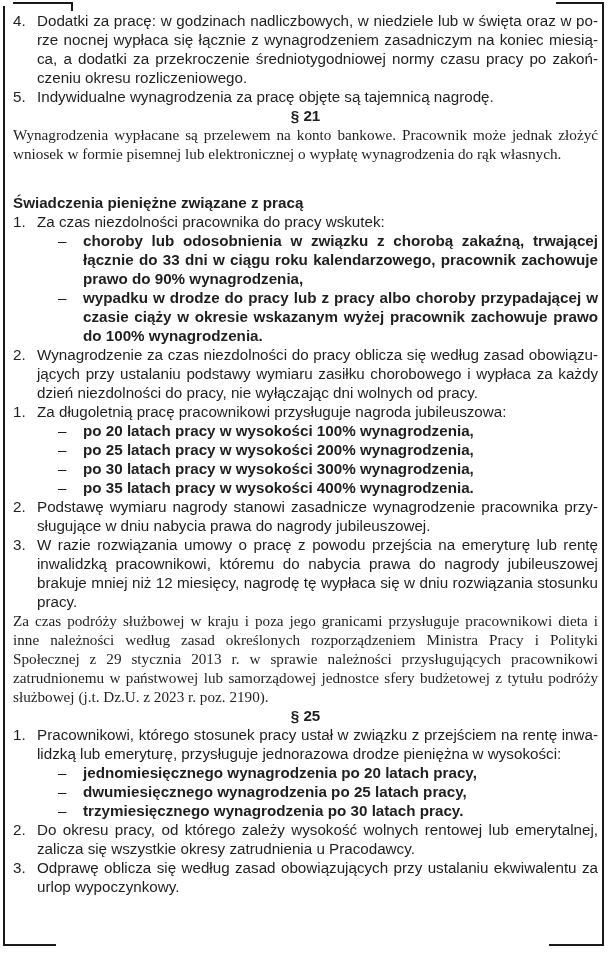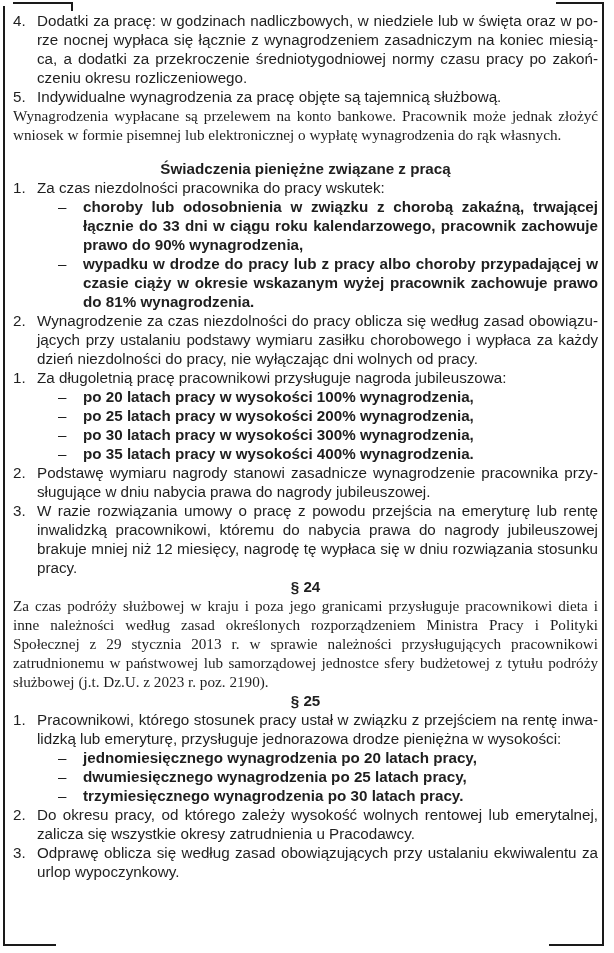--- a/index.html
+++ b/index.html
@@ -38,22 +38,22 @@
     line-height:19px;
     hyphens:manual;
     -webkit-hyphens:manual;
   }
   .para{
     text-align:justify;
     font-family:Liberation Serif, serif;
   }
   .heading{
     font-weight:bold;
-    text-align:center;
-    margin-top:15px;
+    text-align:left;
+    margin-top:30px;
   }
   .section-mark{
     font-weight:bold;
     text-align:center;
   }
   .list-item{
     display:flex;
     align-items:flex-start;
   }
   .list-item > .marker{
@@ -88,35 +88,36 @@
   <div class="frame fr-top-r"></div>
   <div class="frame fr-bot-l"></div>
   <div class="frame fr-bot-r"></div>
   <div class="content" id="doc-content">
       <div class="list-item">
         <span class="marker">4.</span>
         <span class="item-text">Dodatki za pracę: w godzinach nadliczbowych, w niedziele lub w święta oraz w po­rze nocnej wypłaca się łącznie z wynagrodzeniem zasadniczym na koniec miesią­ca, a dodatki za przekroczenie średniotygodniowej normy czasu pracy po zakoń­czeniu okresu rozliczeniowego.</span>
       </div>
       <div class="list-item">
         <span class="marker">5.</span>
-        <span class="item-text">Indywidualne wynagrodzenia za pracę objęte są tajemnicą służbową.</span>
+        <span class="item-text">Indywidualne wynagrodzenia za pracę objęte są tajemnicą nagrodę.</span>
       </div>
+      <div class="section-mark">§ 21</div>
       <div class="para">Wynagrodzenia wypłacane są przelewem na konto bankowe. Pracownik może jednak złożyć wniosek w formie pisemnej lub elektronicznej o wypłatę wynagrodzenia do rąk własnych.</div>
       <div class="heading">Świadczenia pieniężne związane z pracą</div>
       <div class="list-item">
         <span class="marker">1.</span>
         <span class="item-text">Za czas niezdolności pracownika do pracy wskutek:</span>
       </div>
       <div class="dash-item">
         <span class="dash">–</span>
         <span class="item-text">choroby lub odosobnienia w związku z chorobą zakaźną, trwającej łącznie do 33 dni w ciągu roku kalendarzowego, pracownik zachowuje prawo do 90% wy­nagrodzenia,</span>
       </div>
       <div class="dash-item">
         <span class="dash">–</span>
-        <span class="item-text">wypadku w drodze do pracy lub z pracy albo choroby przypadającej w czasie ciąży w okresie wskazanym wyżej pracownik zachowuje prawo do 81% wyna­grodzenia.</span>
+        <span class="item-text">wypadku w drodze do pracy lub z pracy albo choroby przypadającej w czasie ciąży w okresie wskazanym wyżej pracownik zachowuje prawo do 100% wyna­grodzenia.</span>
       </div>
       <div class="list-item">
         <span class="marker">2.</span>
         <span class="item-text">Wynagrodzenie za czas niezdolności do pracy oblicza się według zasad obowiązu­jących przy ustalaniu podstawy wymiaru zasiłku chorobowego i wypłaca za każdy dzień niezdolności do pracy, nie wyłączając dni wolnych od pracy.</span>
       </div>
       <div class="list-item">
         <span class="marker">1.</span>
         <span class="item-text">Za długoletnią pracę pracownikowi przysługuje nagroda jubileuszowa:</span>
       </div>
       <div class="dash-item">
@@ -136,21 +137,20 @@
         <span class="item-text">po 35 latach pracy w wysokości 400% wynagrodzenia.</span>
       </div>
       <div class="list-item">
         <span class="marker">2.</span>
         <span class="item-text">Podstawę wymiaru nagrody stanowi zasadnicze wynagrodzenie pracownika przy­sługujące w dniu nabycia prawa do nagrody jubileuszowej.</span>
       </div>
       <div class="list-item">
         <span class="marker">3.</span>
         <span class="item-text">W razie rozwiązania umowy o pracę z powodu przejścia na emeryturę lub rentę inwa­lidzką pracownikowi, któremu do nabycia prawa do nagrody jubileuszowej brakuje mniej niż 12 miesięcy, nagrodę tę wypłaca się w dniu rozwiązania stosunku pracy.</span>
       </div>
-      <div class="section-mark">§ 24</div>
       <div class="para">Za czas podróży służbowej w kraju i poza jego granicami przysługuje pracownikowi dieta i inne należności według zasad określonych rozporządzeniem Ministra Pracy i Polityki Społecznej z 29 stycznia 2013 r. w sprawie należności przysługujących pra­cownikowi zatrudnionemu w państwowej lub samorządowej jednostce sfery budżeto­wej z tytułu podróży służbowej (j.t. Dz.U. z 2023 r. poz. 2190).</div>
       <div class="section-mark">§ 25</div>
       <div class="list-item">
         <span class="marker">1.</span>
         <span class="item-text">Pracownikowi, którego stosunek pracy ustał w związku z przejściem na rentę inwa­lidzką lub emeryturę, przysługuje jednorazowa drodze pieniężna w wysokości:</span>
       </div>
       <div class="dash-item">
         <span class="dash">–</span>
         <span class="item-text">jednomiesięcznego wynagrodzenia po 20 latach pracy,</span>
       </div>

